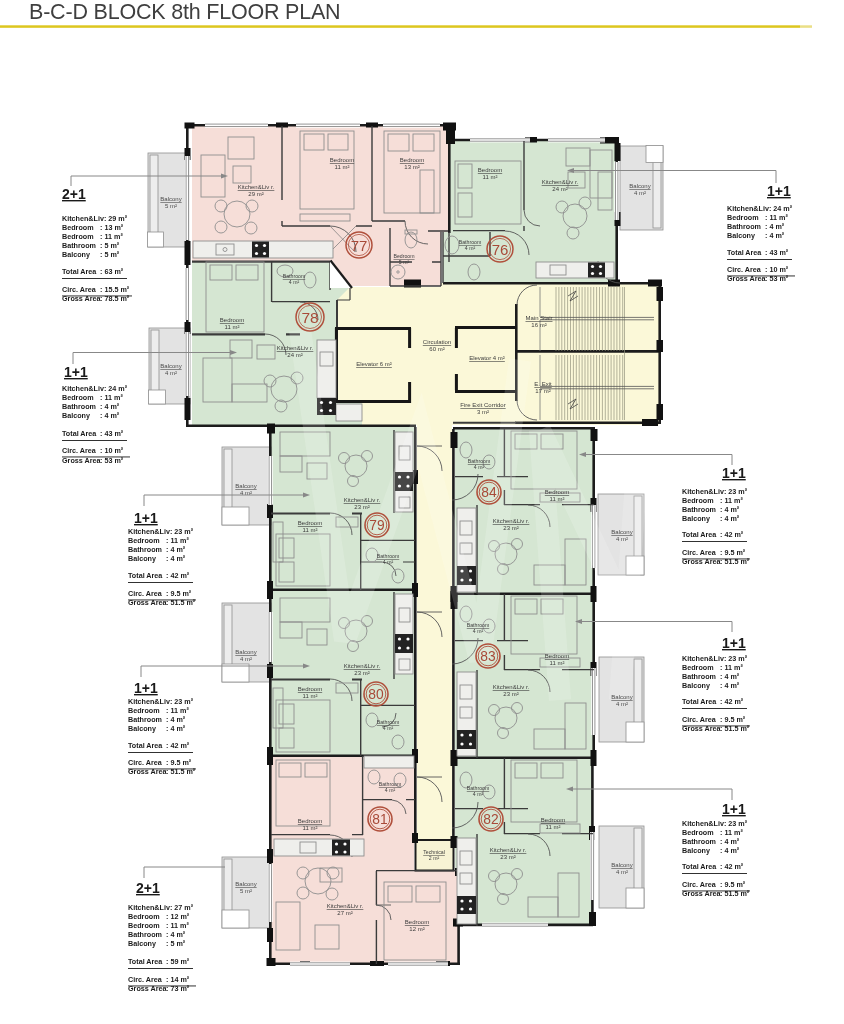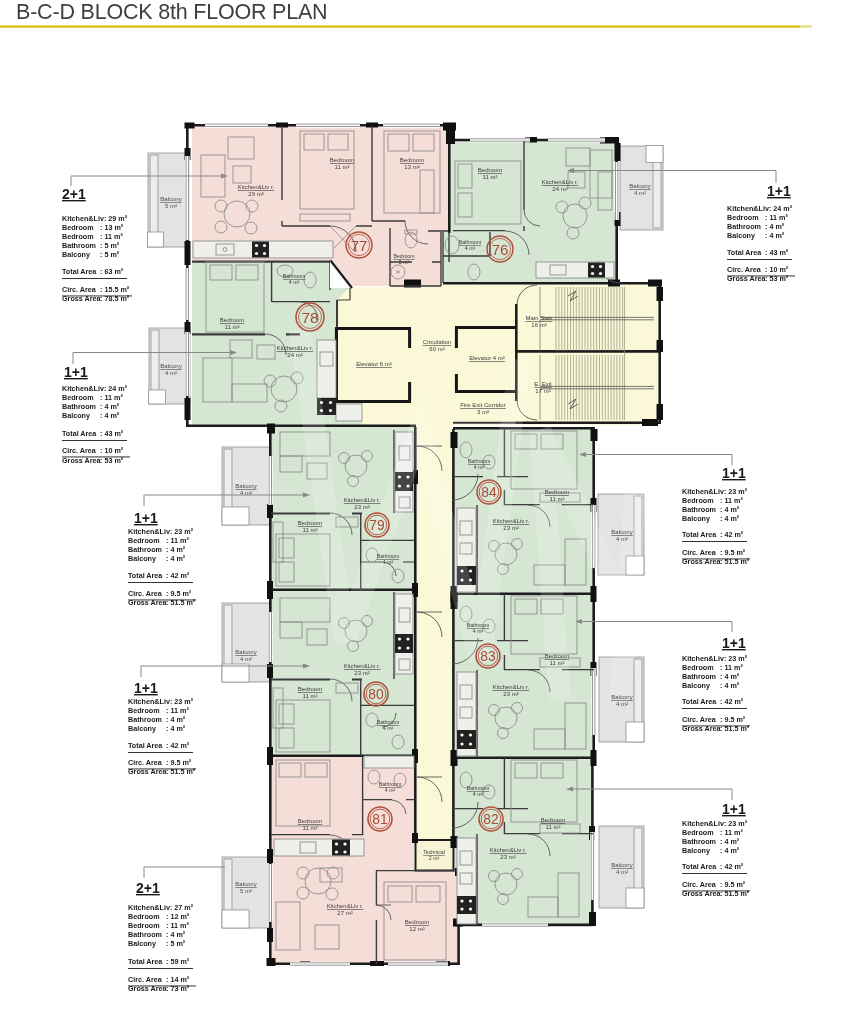--- a/index.html
+++ b/index.html
@@ -1,18 +1,18 @@
 <!DOCTYPE html>
 <html><head>
 <meta charset="utf-8">
 <style>
   html,body{margin:0;padding:0;background:#ffffff;}
   .page{position:relative;width:844px;height:1024px;background:#fff;overflow:hidden;
         font-family:"Liberation Sans", sans-serif;}
-  .title{position:absolute;left:16px;top:0px;font-size:21.5px;color:#3f3f3f;letter-spacing:-0.2px;}
+  .title{position:absolute;left:29px;top:0px;font-size:21.5px;color:#3f3f3f;letter-spacing:-0.2px;}
   svg{position:absolute;left:0;top:0;}
 </style>
 </head>
 <body>
 <div class="page">
   <div class="title">B-C-D BLOCK 8th FLOOR PLAN</div>
   <svg width="844" height="1024" viewBox="0 0 844 1024">
 
     <rect x="0" y="25.3" width="800" height="2.5" fill="#ddc61f"></rect>
       <rect x="800" y="25.3" width="12" height="2.5" fill="#eadf86"></rect>

